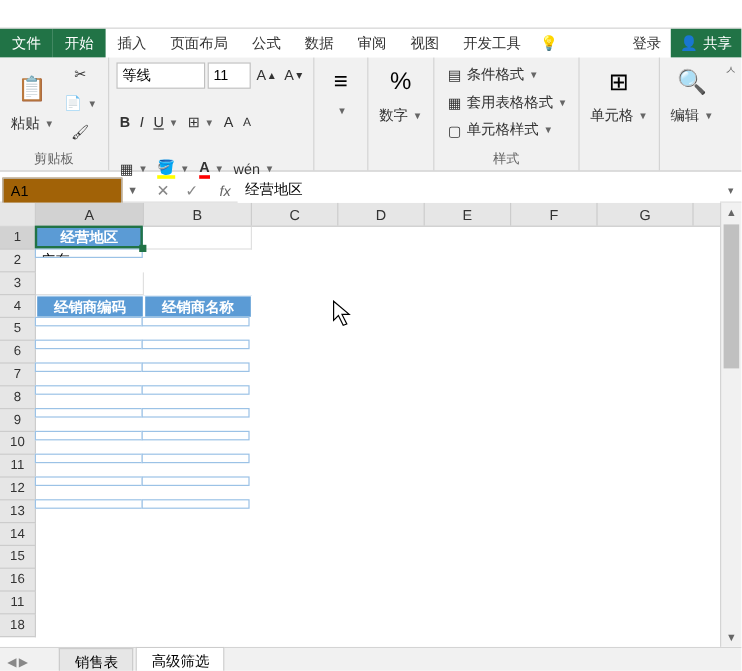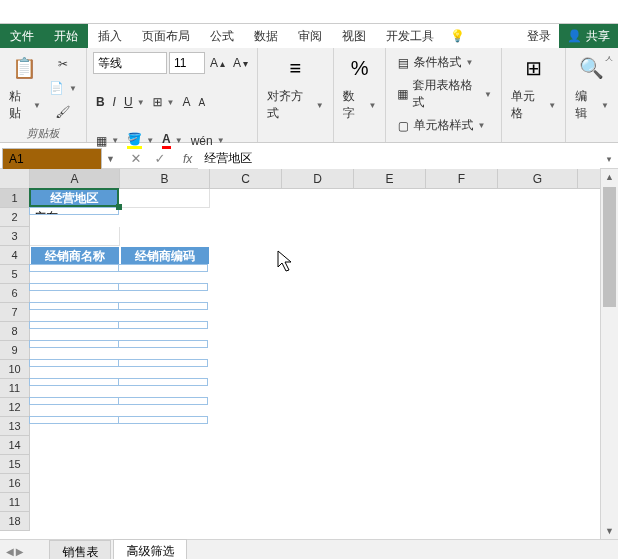--- a/index.html
+++ b/index.html
@@ -9,21 +9,21 @@
 .menubar { height: 24px; background: #fff; display: flex; font-size: 12px; color: #333; }
 .menubar .tab { padding: 4px 10px; cursor: pointer; }
 .menubar .tab.active { background: #217346; color: #fff; }
 .menubar .spacer { flex: 1; }
 .menubar .tell { color: #999; display: flex; align-items: center; gap: 4px; padding: 0 6px; }
 .menubar .login { padding: 4px 8px; color: #333; }
 .menubar .share { background: #217346; color: #fff; padding: 4px 8px; display: flex; align-items: center; gap: 4px; }
 
 .ribbon { height: 95px; background: #f1f1f1; border-bottom: 1px solid #ccc; display: flex; position: relative; }
 .ribbon .group { border-right: 1px solid #d4d4d4; display: flex; flex-direction: column; justify-content: space-between; padding: 4px 6px 2px 6px; }
-.ribbon .group-label { text-align: center; font-size: 11px; color: #666; padding-top: 2px; font-style: italic; }
+.ribbon .group-label { text-align: center; font-size: 11px; color: #666; padding-top: 2px; }
 .ribbon .row { display: flex; align-items: center; gap: 2px; }
 .ribbon .col { display: flex; flex-direction: column; align-items: center; gap: 2px; }
 .ribbon .btn { padding: 2px 3px; font-size: 12px; color: #333; display: flex; align-items: center; gap: 2px; cursor: pointer; }
 .ribbon .icon { width: 16px; height: 16px; display: inline-flex; align-items: center; justify-content: center; }
 .ribbon .big-icon { width: 32px; height: 32px; display: flex; align-items: center; justify-content: center; font-size: 20px; }
 .dropdown-caret { font-size: 8px; color: #666; margin-left: 2px; }
 
 .font-select { border: 1px solid #c0c0c0; background: #fff; font-size: 12px; height: 22px; padding: 0 4px; }
 .font-name { width: 74px; }
 .font-size { width: 36px; }
@@ -167,21 +167,20 @@
             <span class="dropdown-caret">▼</span>
           </div>
       </div>
     </div>
   </div>
 
   <div class="group">
     <div class="col">
       <div class="big-icon">≡</div>
       <div class="btn">
-          <span>对齐方式</span>
           <span class="dropdown-caret">▼</span>
         </div>
     </div>
     <div class="group-label"></div>
   </div>
 
   <div class="group">
     <div class="col">
       <div class="big-icon">%</div>
       <div class="btn">
@@ -203,20 +202,21 @@
           <span class="icon">▦</span>
           <span>套用表格格式</span>
           <span class="dropdown-caret">▼</span>
         </div>
       <div class="btn">
           <span class="icon">▢</span>
           <span>单元格样式</span>
           <span class="dropdown-caret">▼</span>
         </div>
     </div>
+    <div class="group-label">样式</div>
   </div>
 
   <div class="group">
     <div class="col">
       <div class="big-icon">⊞</div>
       <div class="btn">
           <span>单元格</span>
           <span class="dropdown-caret">▼</span>
         </div>
     </div>
@@ -286,22 +286,22 @@
           <div class="cell header-cell" style="width:90px">经营地区</div>
           <div class="cell" style="width:90px"></div>
         </div>
         <div class="cell-row">
           <div class="cell blue-cell" style="width:90px">广东</div>
         </div>
         <div class="cell-row">
             <div class="cell" style="width:90px"></div>
           </div>
         <div class="cell-row">
+          <div class="cell blue-header" style="width:90px">经销商编码</div>
           <div class="cell blue-header" style="width:90px">经销商名称</div>
-          <div class="cell blue-header" style="width:90px">经销商编码</div>
         </div>
         <div class="cell-row">
             <div class="cell blue-cell" style="width:90px"></div>
             <div class="cell blue-cell" style="width:90px"></div>
           </div>
         <div class="cell-row">
             <div class="cell blue-cell" style="width:90px"></div>
             <div class="cell blue-cell" style="width:90px"></div>
           </div>
         <div class="cell-row">

